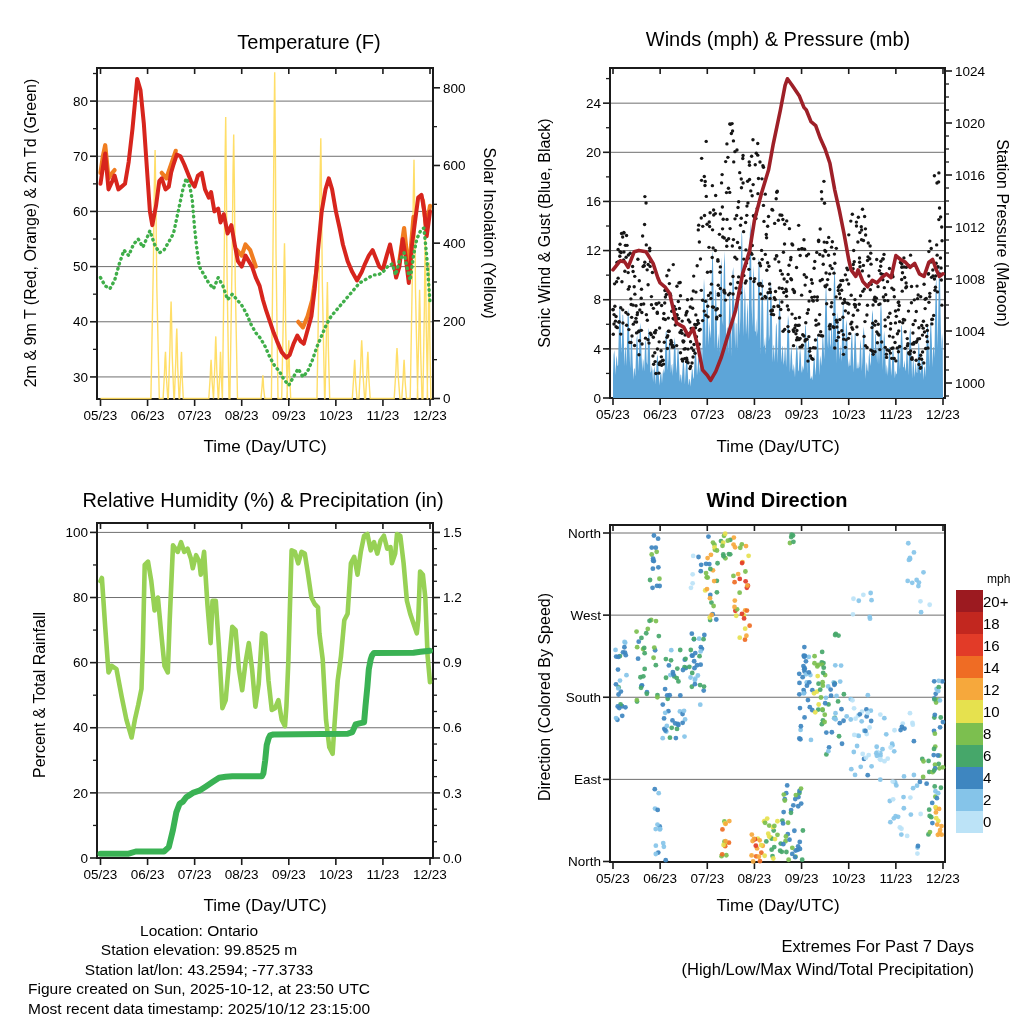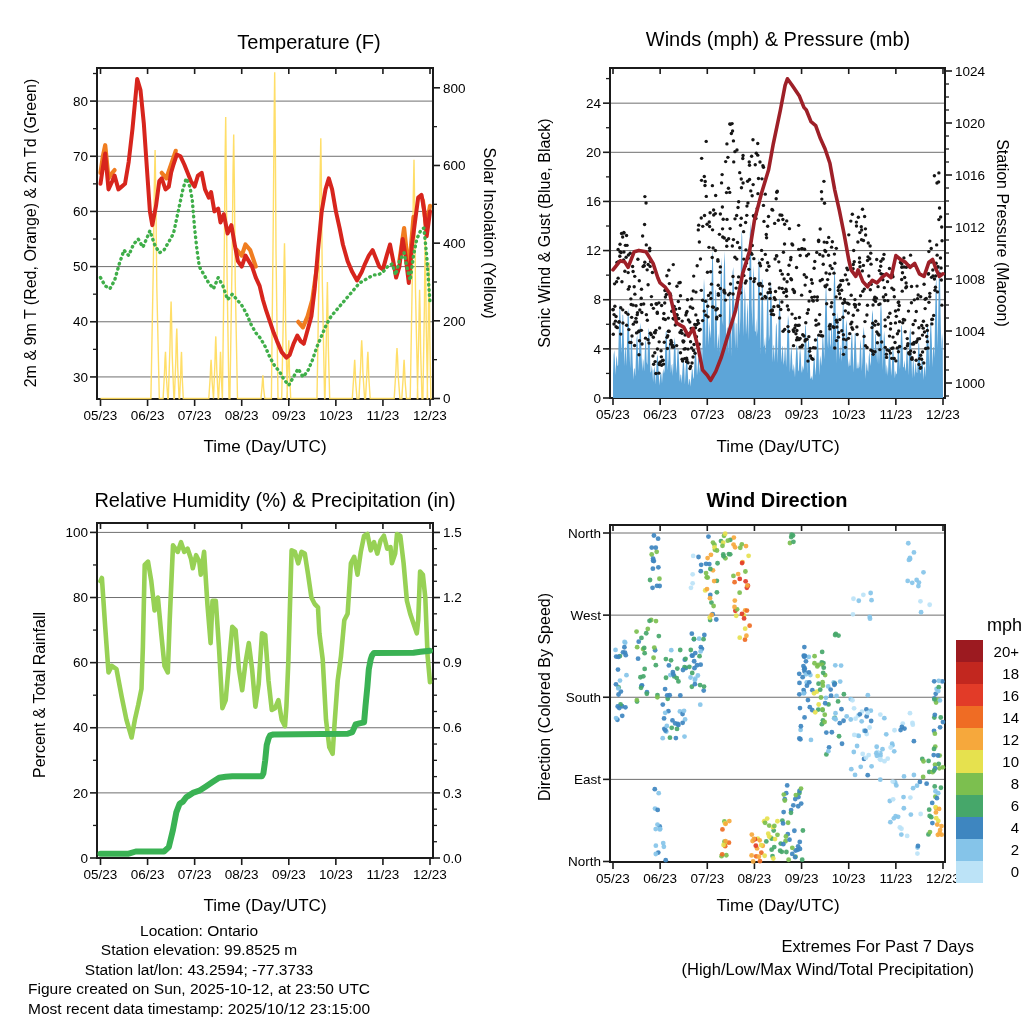--- a/index.html
+++ b/index.html
@@ -9,24 +9,24 @@
   #plots text{font-family:"Liberation Sans",sans-serif;fill:#000;}
   .ctitle{position:absolute;transform:translateX(-50%);font-size:20px;white-space:nowrap;}
   .axlab{position:absolute;font-size:16px;white-space:nowrap;}
   .rotl{transform:translate(-50%,-50%) rotate(-90deg);}
   .rotr{transform:translate(-50%,-50%) rotate(90deg);}
   .xlab{transform:translate(-50%,-50%);}
   .footer-left{position:absolute;left:28px;top:921px;font-size:15.5px;line-height:19.4px;text-align:center;}
   .footer-right{position:absolute;right:50px;top:935px;text-align:right;font-size:16.5px;line-height:23px;}
   .extreme-vals{font-weight:bold;}
   .legend{position:absolute;left:956px;top:572px;}
-  .legend-title{font-size:18px;padding-left:31px;margin-bottom:4px;margin-top:43px;}
+  .legend-title{font-size:12px;padding-left:31px;margin-bottom:4px;}
   .legend-row{display:flex;align-items:center;height:22.1px;}
   .legend-swatch{width:27px;height:22.1px;flex:none;}
-  .legend-label{font-size:15px;width:36px;text-align:right;}
+  .legend-label{font-size:15px;width:36px;text-align:left;}
 </style>
 </head>
 <body>
 
 <div class="page">
   <svg id="plots" width="1024" height="1024">
       <line x1="97" y1="376.93333333333334" x2="433" y2="376.93333333333334" stroke="#6f6f6f" stroke-width="1"></line>
       <line x1="97" y1="321.76666666666665" x2="433" y2="321.76666666666665" stroke="#6f6f6f" stroke-width="1"></line>
       <line x1="97" y1="266.6" x2="433" y2="266.6" stroke="#6f6f6f" stroke-width="1"></line>
       <line x1="97" y1="211.43333333333334" x2="433" y2="211.43333333333334" stroke="#6f6f6f" stroke-width="1"></line>
@@ -1801,21 +1801,21 @@
       <circle cx="935.2455349439065" cy="746.5468827061122" r="2.4" fill="#7cbf4f" opacity="0.92"></circle>
       <circle cx="934.8711614253994" cy="733.6709809307358" r="2.4" fill="#7cbf4f" opacity="0.92"></circle>
       <circle cx="938.3394368839364" cy="691.096391901141" r="2.4" fill="#85c4e9" opacity="0.92"></circle>
       <circle cx="936.9006420214729" cy="798.1898506519501" r="2.4" fill="#3e86c0" opacity="0.92"></circle>
       <circle cx="934.023545456693" cy="748.8936582599999" r="2.4" fill="#46a76a" opacity="0.92"></circle>
       <circle cx="934.4852164064346" cy="699.4144323646906" r="2.4" fill="#46a76a" opacity="0.92"></circle>
     </svg>
 
   <div class="ctitle" style="left:265px;top:31px;margin-left:44px;">Temperature (F)</div>
   <div class="ctitle" style="left:778px;top:28px;">Winds (mph) &amp; Pressure (mb)</div>
-  <div class="ctitle" style="left:263px;top:489px;margin-left:12px;">Relative Humidity (%) &amp; Precipitation (in)</div>
+  <div class="ctitle" style="left:263px;top:489px;">Relative Humidity (%) &amp; Precipitation (in)</div>
   <div class="ctitle" style="left:777px;top:489px;font-weight:bold;">Wind Direction</div>
 
   <div class="axlab rotl" style="left:31px;top:233px;">2m &amp; 9m T (Red, Orange) &amp; 2m Td (Green)</div>
   <div class="axlab rotr" style="left:489px;top:233px;">Solar Insolation (Yellow)</div>
   <div class="axlab rotl" style="left:545px;top:233px;">Sonic Wind &amp; Gust (Blue, Black)</div>
   <div class="axlab rotr" style="left:1002px;top:233px;">Station Pressure (Maroon)</div>
   <div class="axlab rotl" style="left:40px;top:695px;">Percent &amp; Total Rainfall</div>
   <div class="axlab rotl" style="left:545px;top:697px;">Direction (Colored By Speed)</div>
 
   <div class="axlab xlab" style="left:265px;top:447px;font-size:17px;">Time (Day/UTC)</div>

